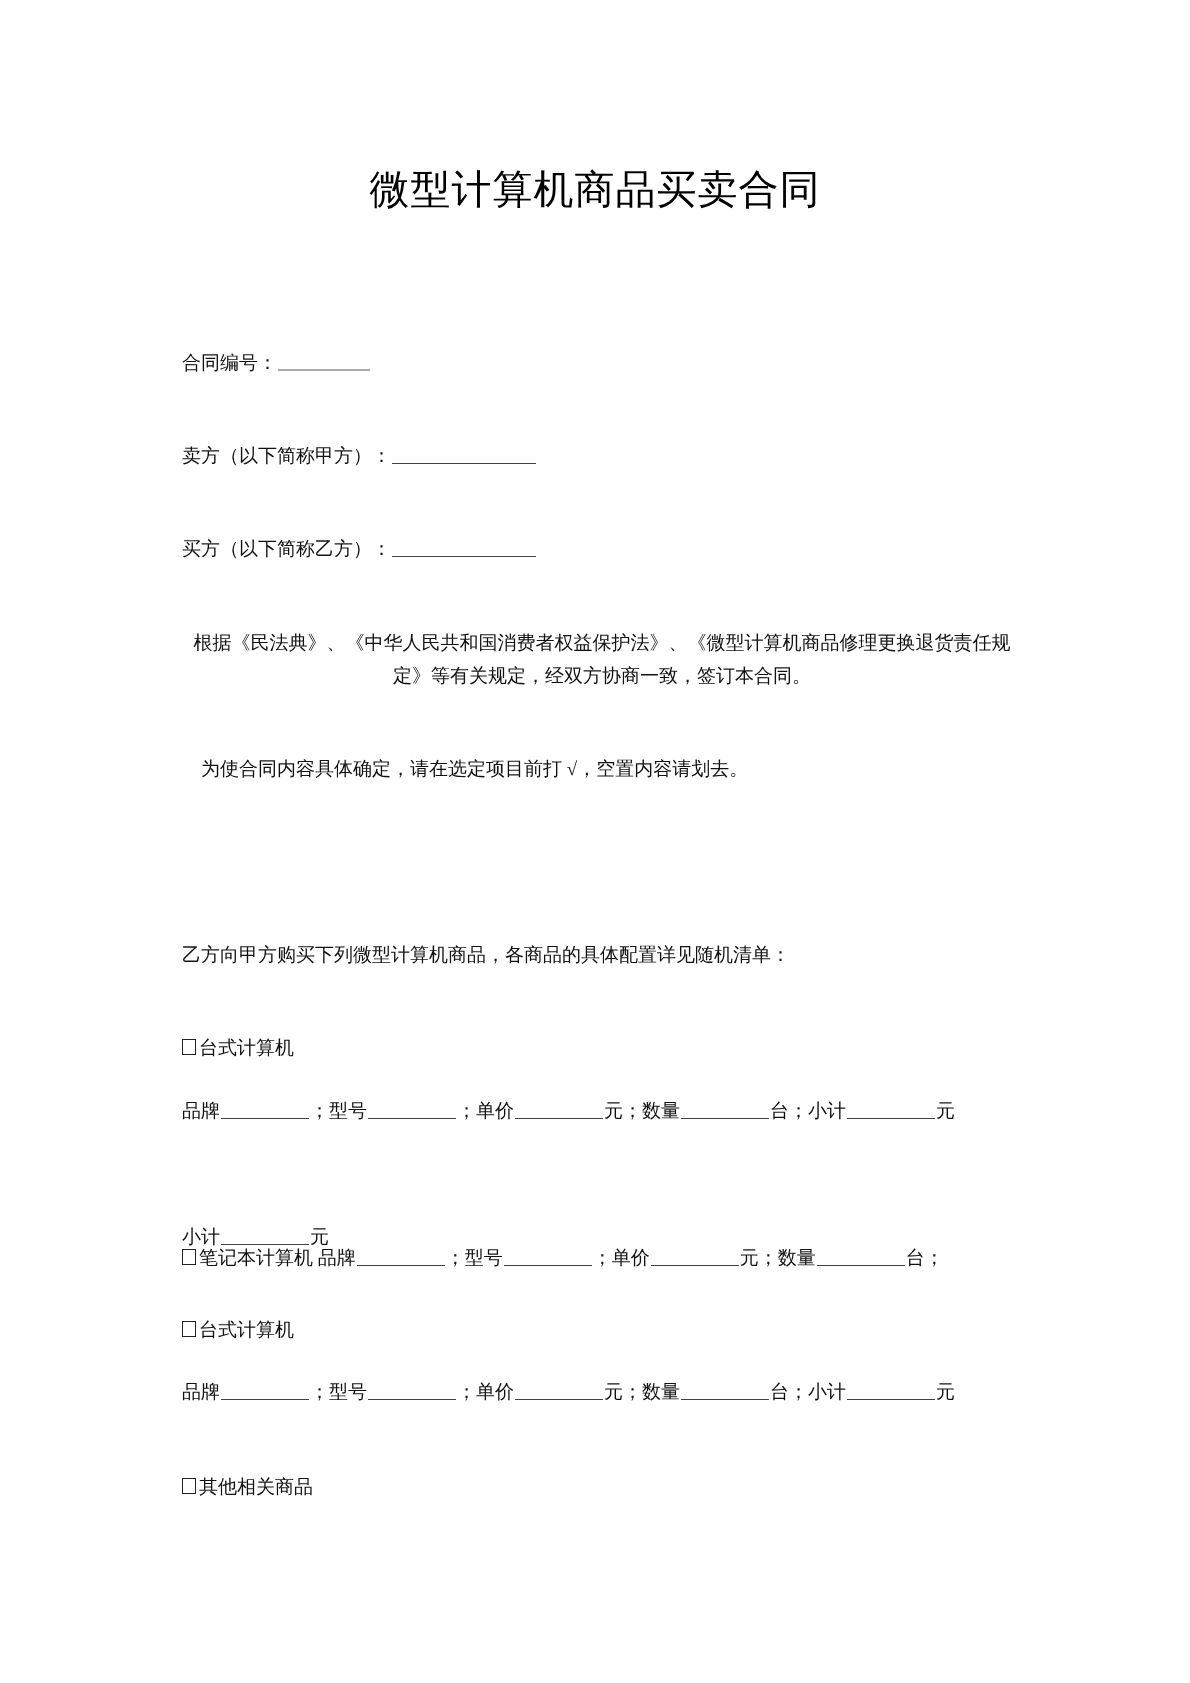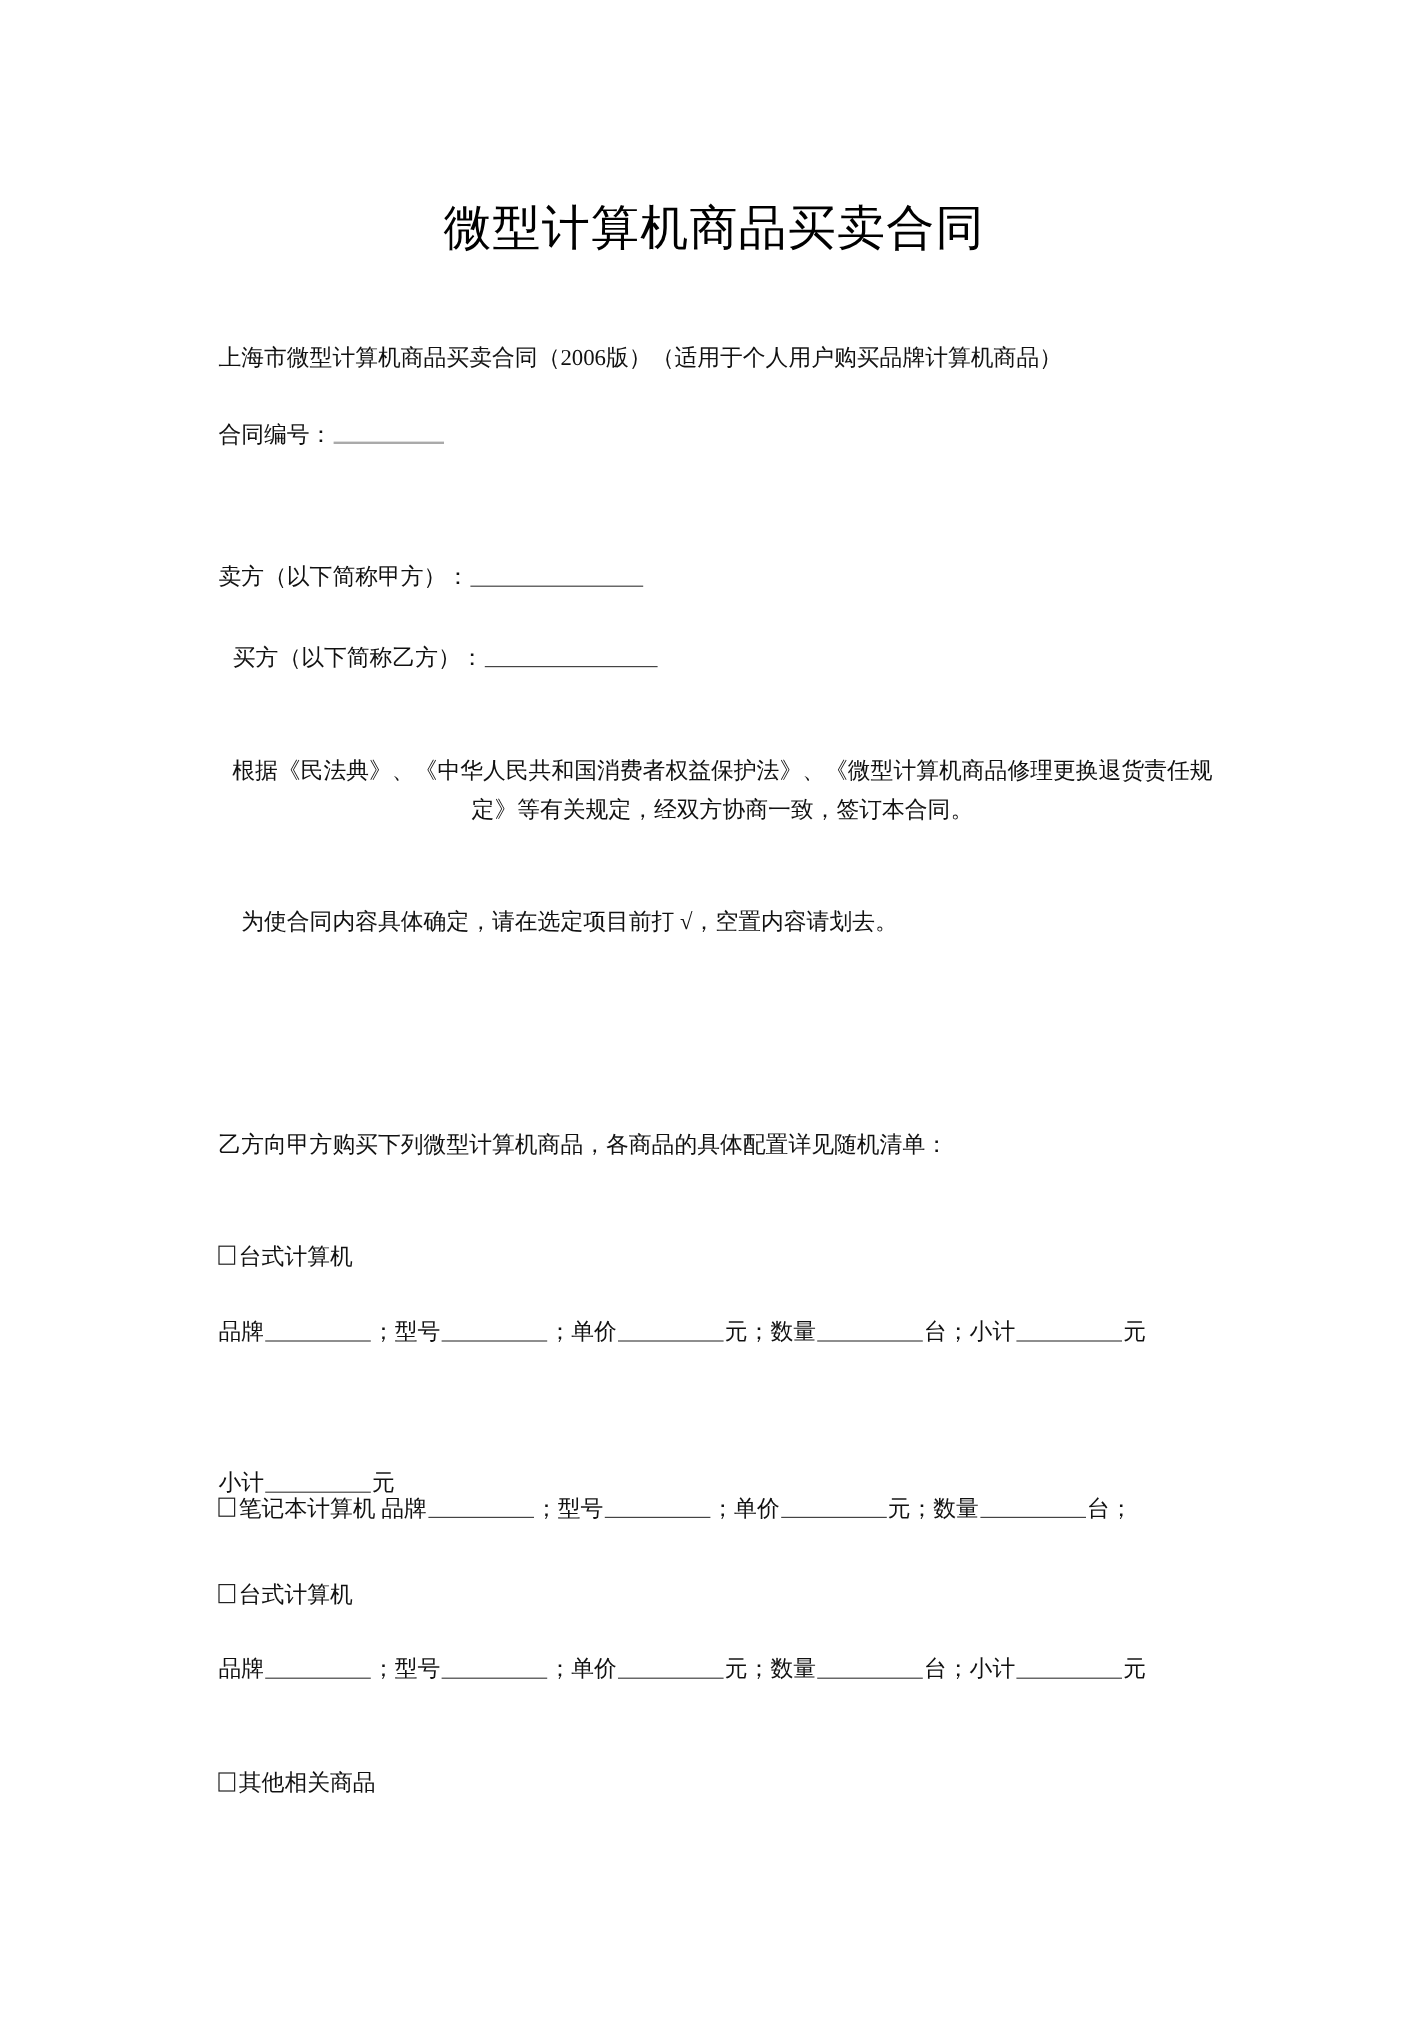--- a/index.html
+++ b/index.html
@@ -32,31 +32,30 @@
     box-sizing: border-box; vertical-align: -1px; margin-right: 3px;
   }
 </style>
 </head>
 <body>
 
 <div class="page">
 
   <div class="title">微型计算机商品买卖合同</div>
 
-  <div class="line" style="top:282px;">上海市微型计算机商品买卖合同（2006版）（适用于个人用户购买品牌计算机商品）</div>
 
   <div class="line" style="top:346px;">
     <span>合同编号：</span><span class="blank light" style="width:92px;"></span>
   </div>
 
-  <div class="line" style="top:465px;">
+  <div class="line" style="top:439px;">
     <span>卖方（以下简称甲方）：</span><span class="blank" style="width:144px;"></span>
   </div>
 
-  <div class="line" style="top:532px;margin-left:12px;">
+  <div class="line" style="top:532px;">
     <span>买方（以下简称乙方）：</span><span class="blank" style="width:144px;"></span>
   </div>
 
   <div class="para" style="top:626px;text-align:center;">根据《民法典》、《中华人民共和国消费者权益保护法》、《微型计算机商品修理更换退货责任规定》等有关规定，经双方协商一致，签订本合同。</div>
 
   <div class="line" style="top:752px;margin-left:19px;">为使合同内容具体确定，请在选定项目前打 √，空置内容请划去。</div>
 
 
   <div class="line" style="top:938px;">乙方向甲方购买下列微型计算机商品，各商品的具体配置详见随机清单：</div>
 

